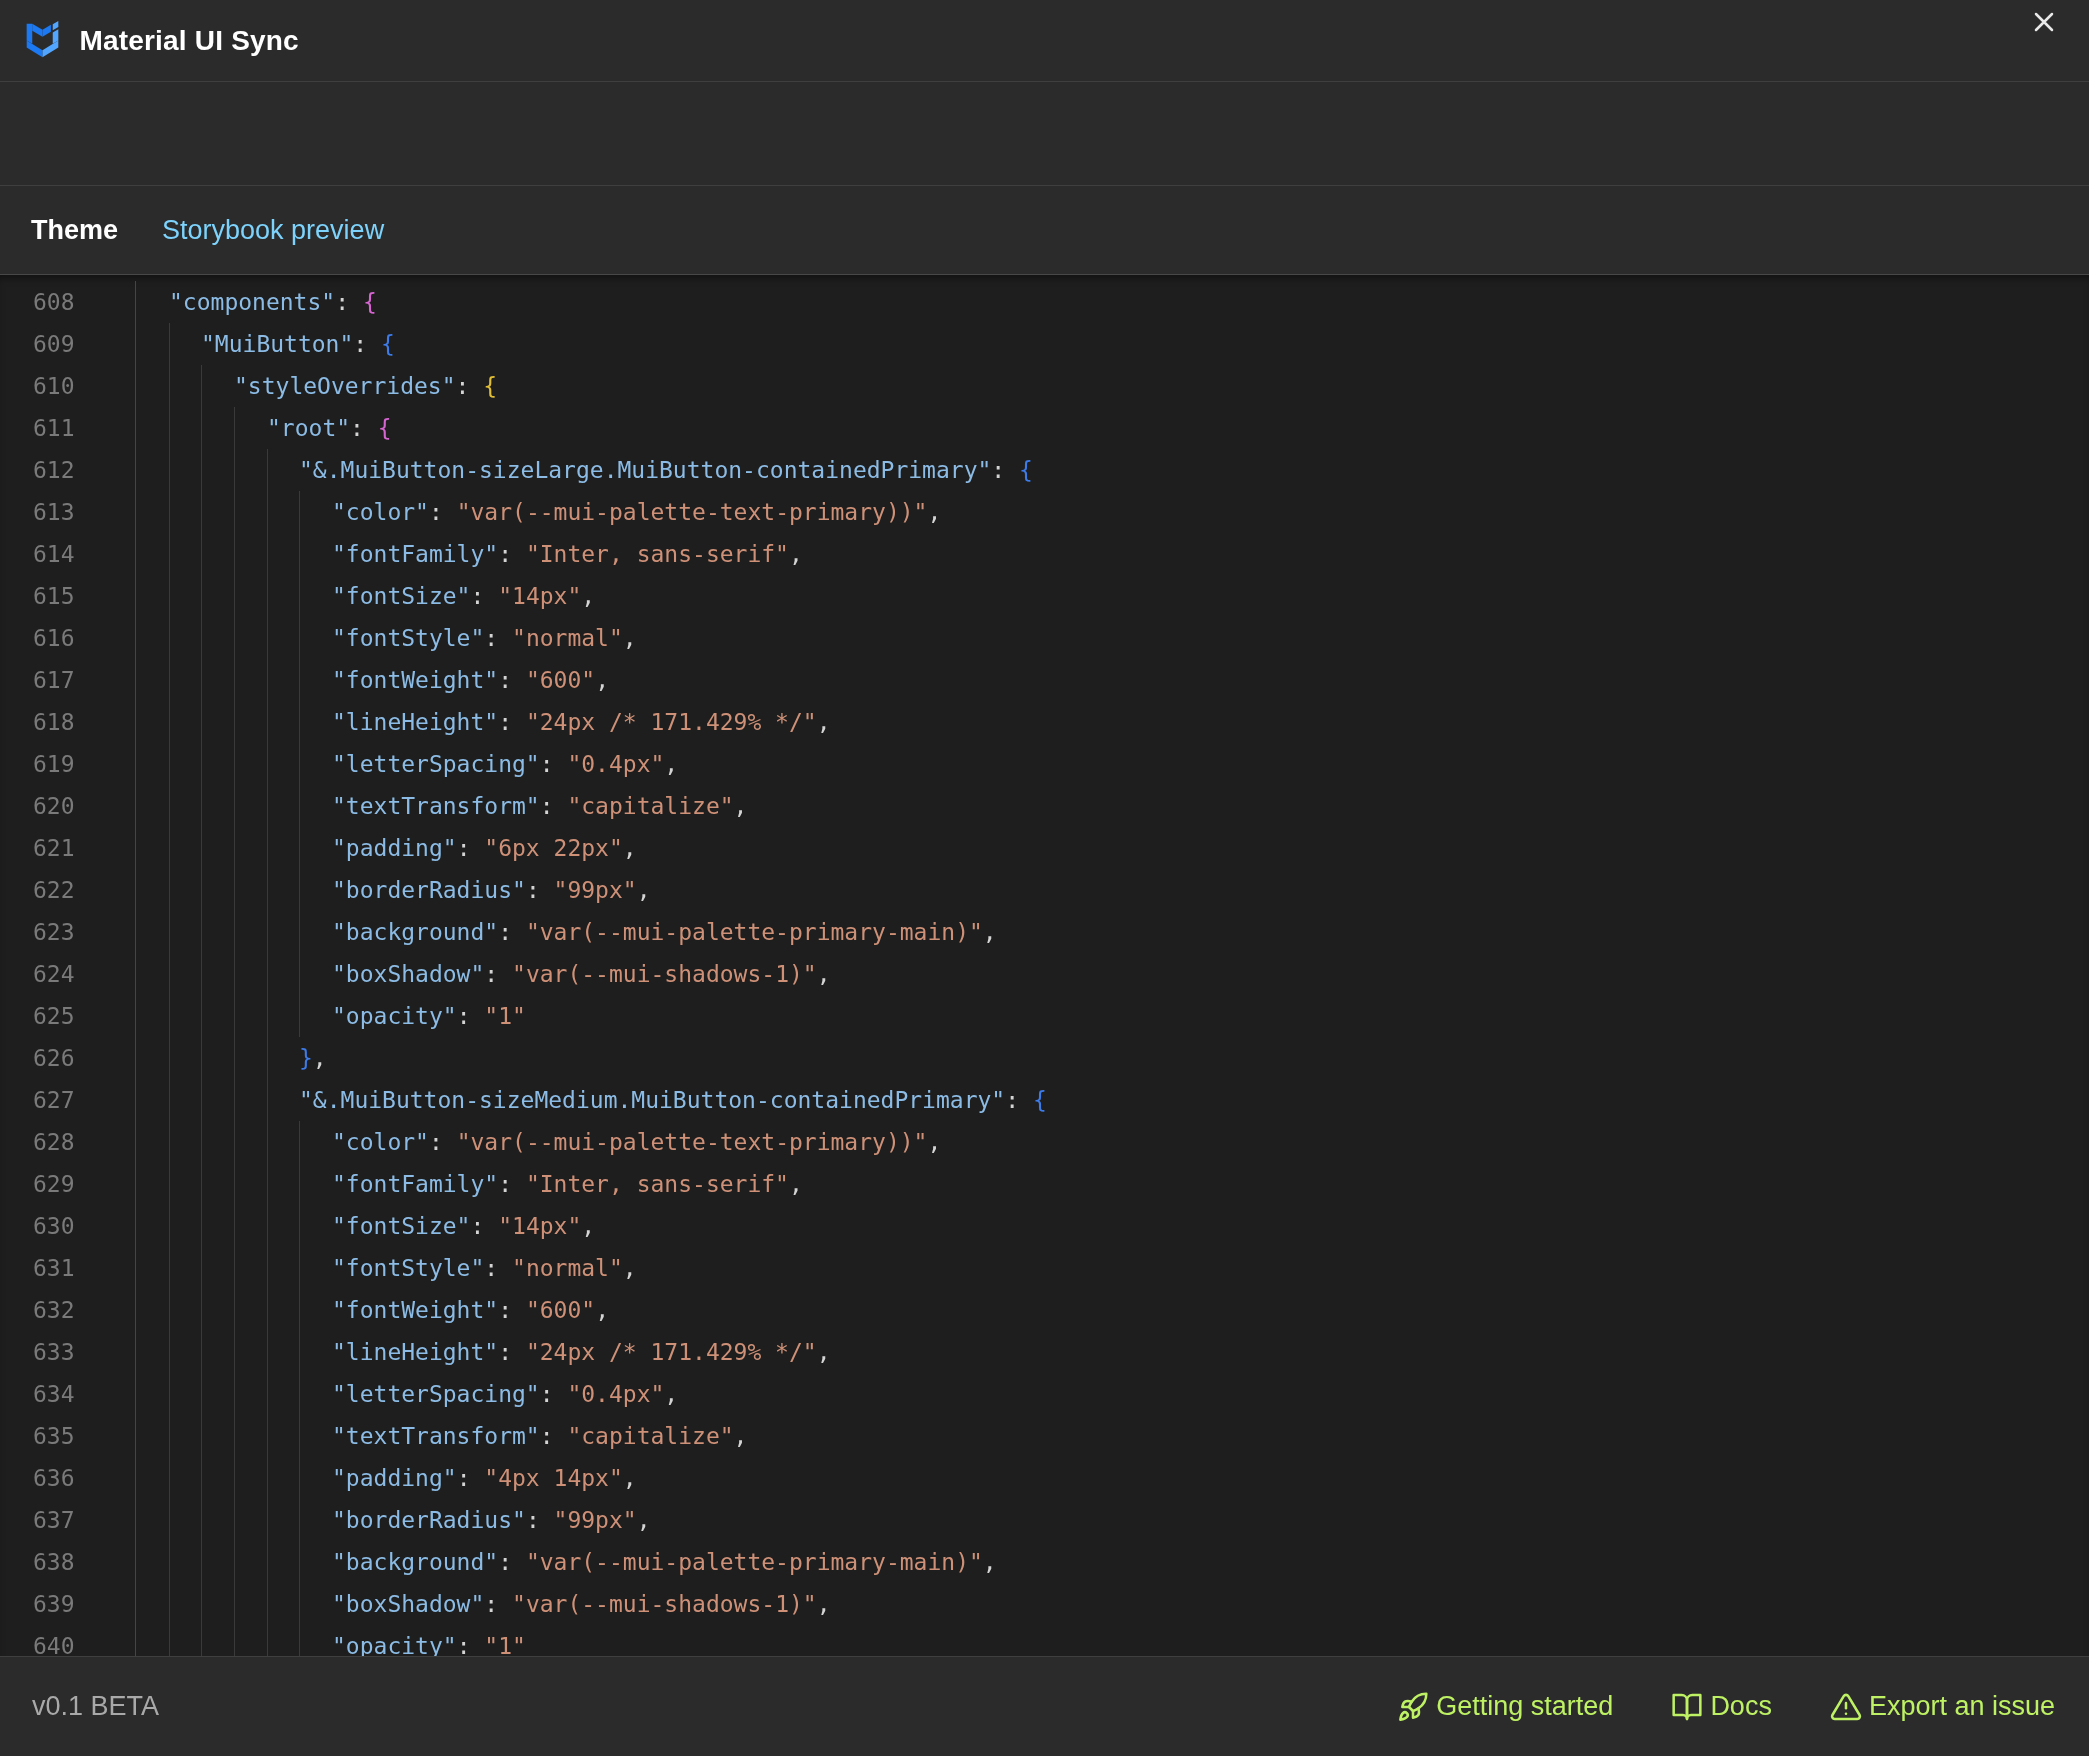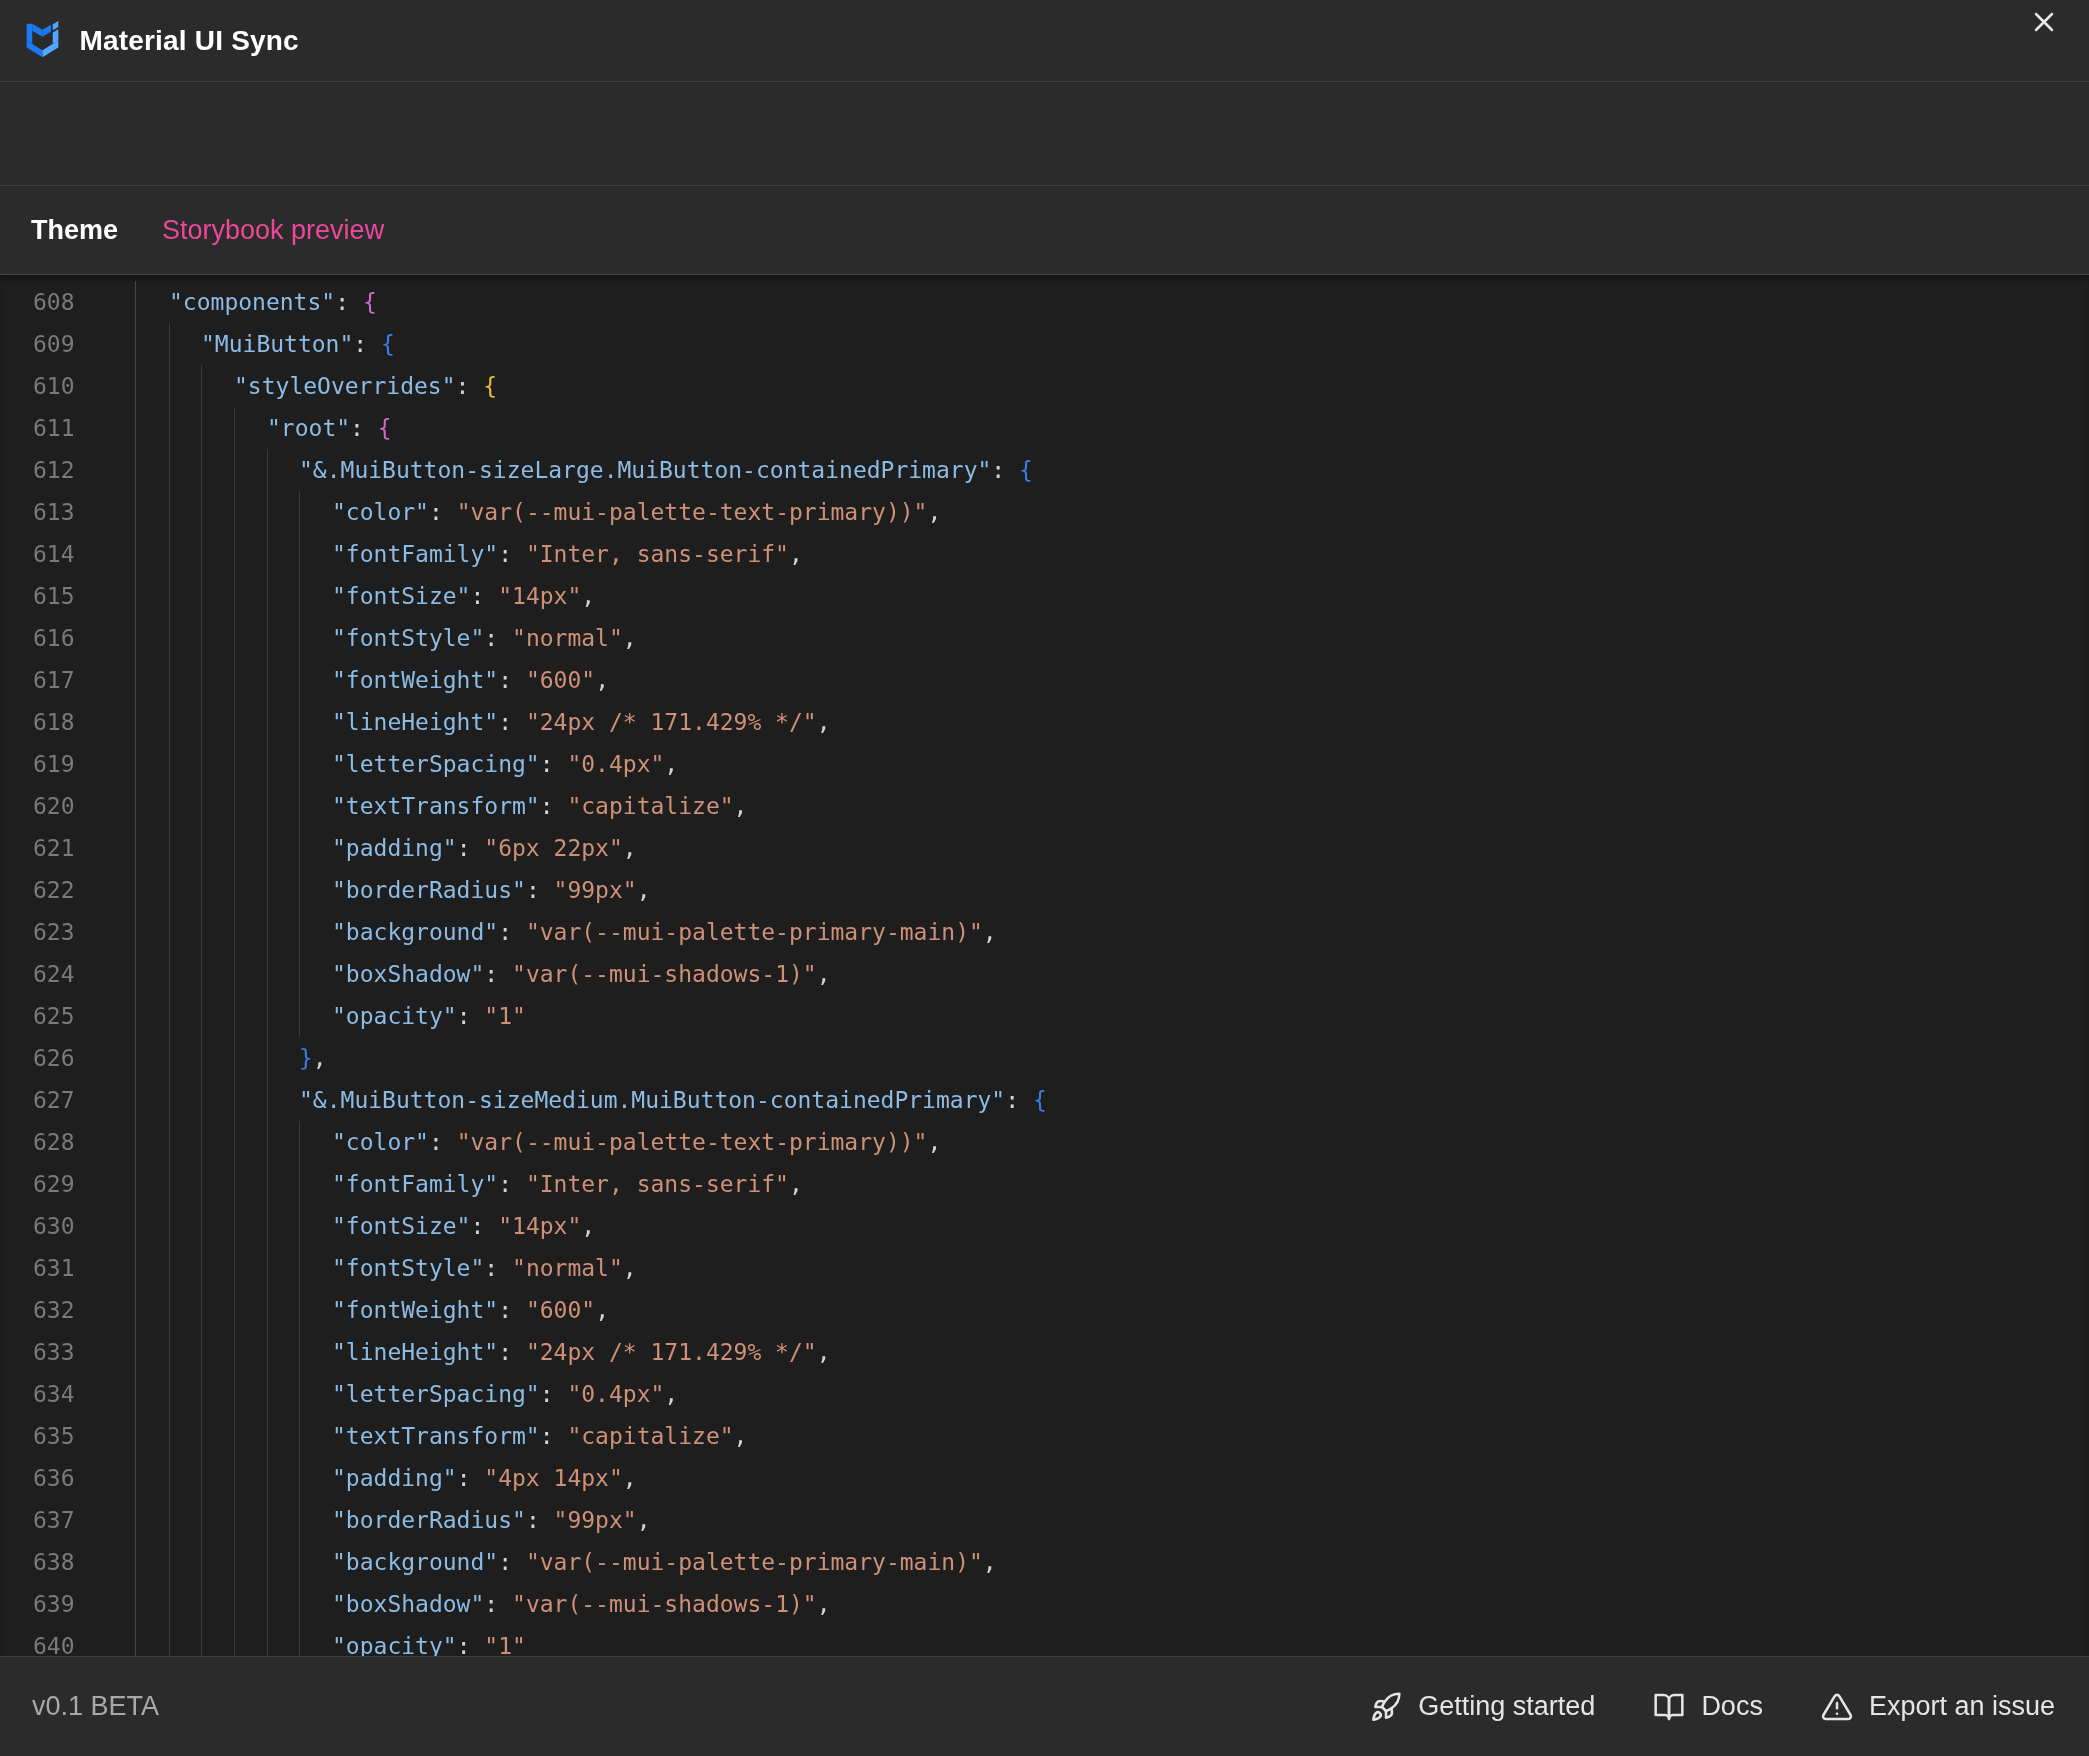--- a/index.html
+++ b/index.html
@@ -42,21 +42,21 @@
   }
   .link-btn svg { width:31px; height:31px; }
 
   
   .tabs {
     flex:0 0 89px; display:flex; align-items:center; gap:44px; padding:0 31px;
     border-bottom:1.9px solid #484848;
   }
   .tab {
     background:none; border:none; padding:0; cursor:pointer; font-family:inherit;
-    font-size:27px; font-weight:400; color:#ec4899;
+    font-size:27px; font-weight:400; color:#7dd3fc;
   }
   .tab.active { color:#ffffff; font-weight:700; }
 
   
   .code {
     flex:1 1 auto; overflow:hidden; background:#1e1e1e; padding-top:5.6px;
     font-family:"DejaVu Sans Mono","Liberation Mono",monospace; font-size:23px;
     box-shadow: inset 0 6.5px 8.4px -4.7px rgba(0,0,0,.55);
   }
   .cl { display:flex; height:42px; line-height:42px; white-space:pre; }
@@ -74,22 +74,22 @@
   .t-b3 { color:#3d7be8; }
 
   
   .footer {
     flex:0 0 100px; display:flex; align-items:center; justify-content:space-between;
     padding:0 34px 0 32px; border-top:0.9px solid #3f3f3f; background:#2b2b2b;
   }
   .version { color:#a9a9a9; font-size:27px; }
   .footer-links { display:flex; align-items:center; gap:58px; }
   .flink {
-    display:flex; align-items:center; gap:16px; background:none; border:none; padding:0;
-    cursor:pointer; color:#e5e5e5; font-size:27px; font-weight:400; font-family:inherit;
+    display:flex; align-items:center; gap:7px; background:none; border:none; padding:0;
+    cursor:pointer; color:#bef264; font-size:27px; font-weight:400; font-family:inherit;
   }
   .flink svg { width:32px; height:32px; }
 
   .icon-stroke { fill:none; stroke:currentColor; stroke-width:1.9; stroke-linecap:round; stroke-linejoin:round; }
 </style>
 </head>
 <body>
 
 <div class="app">
 

